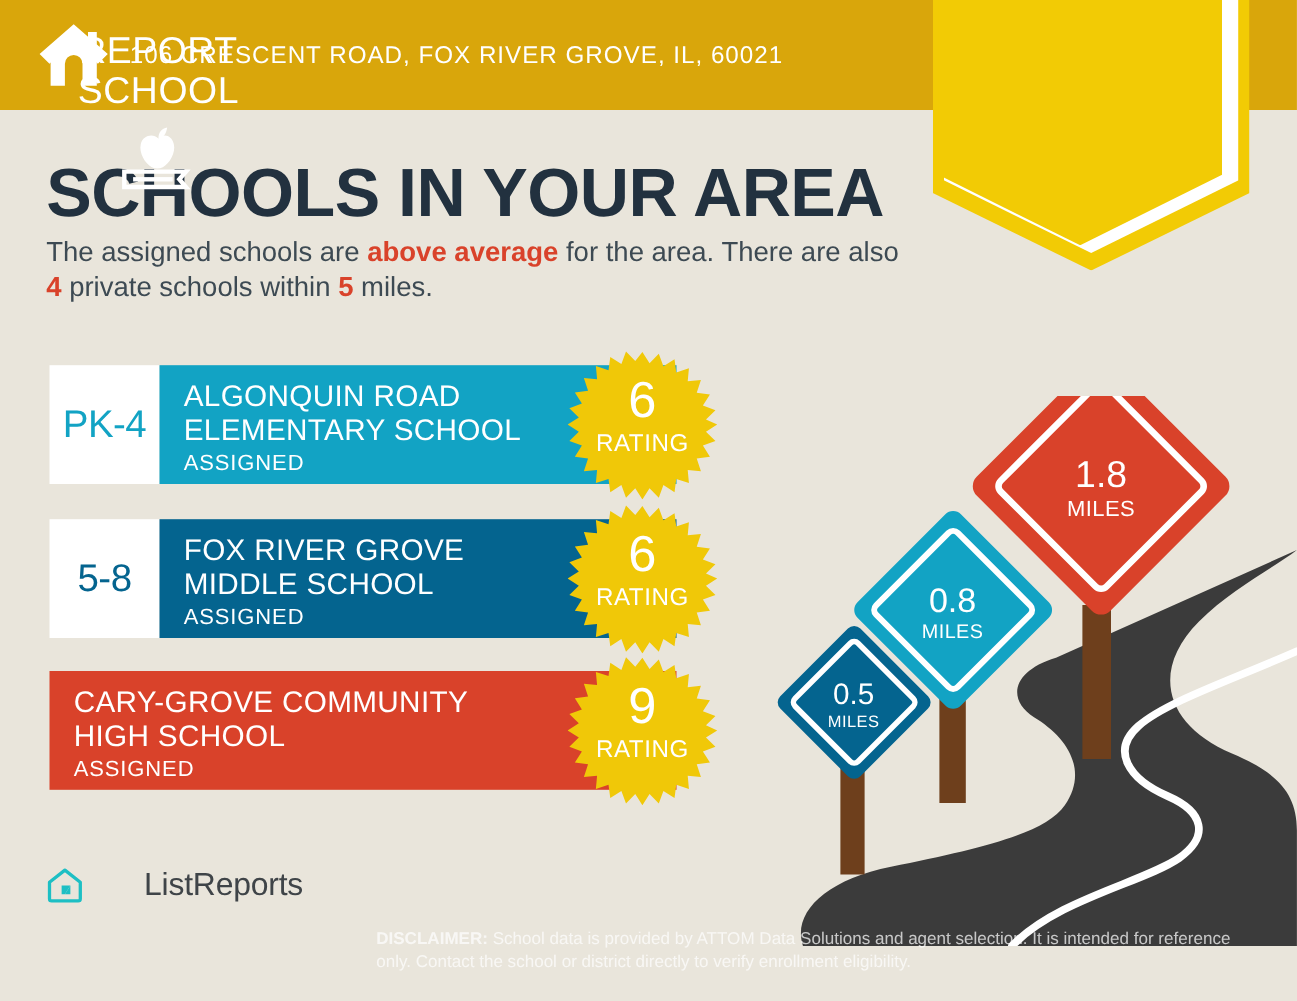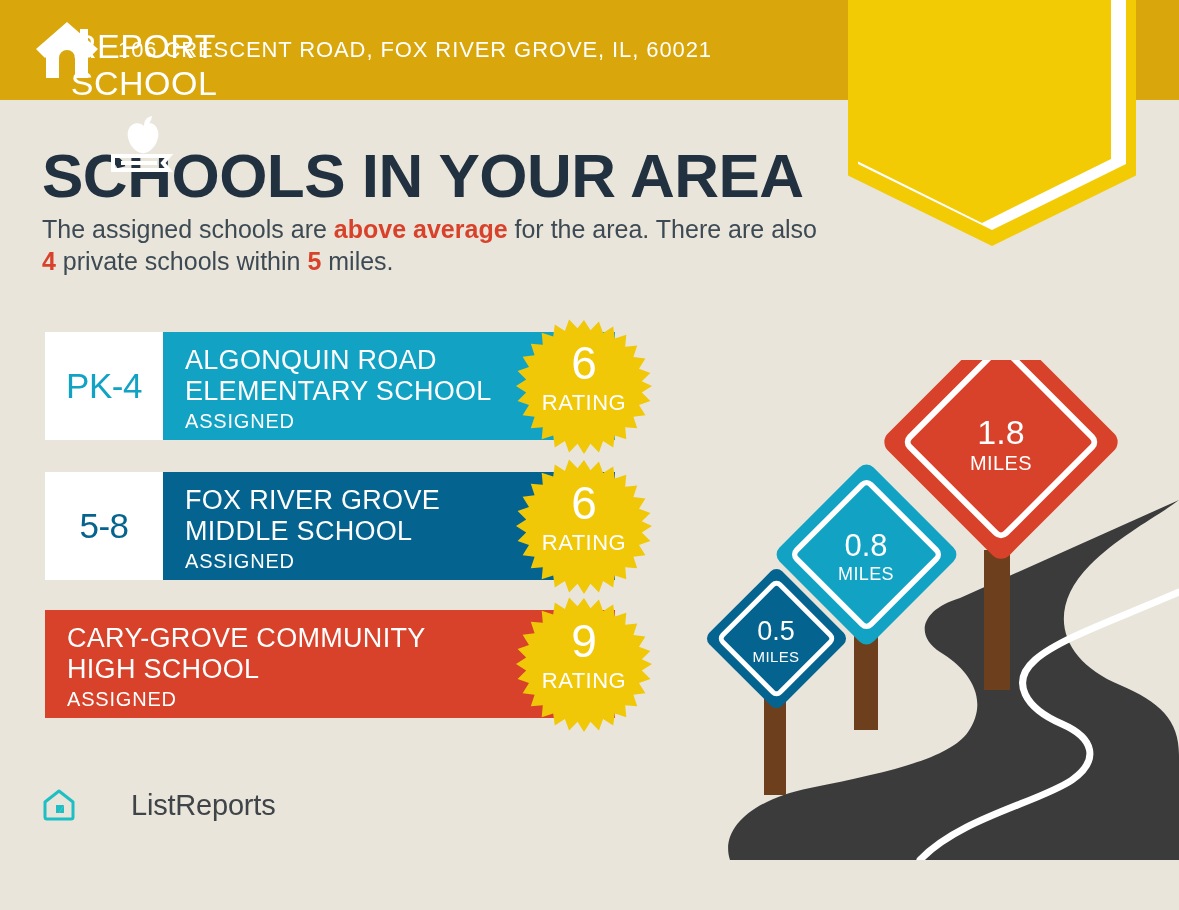--- a/index.html
+++ b/index.html
@@ -91,21 +91,21 @@
   
   .school-row {
     position: absolute; left: 45px;
     width: 570px; height: 108px;
     display: flex;
   }
   .row1 { top: 332px; }
   .row2 { top: 472px; }
   .row3 { top: 610px; }
   .grade-box {
-    width: 118px; height: 108px;
+    width: 100px; height: 108px;
     background: #ffffff;
     display: flex; align-items: center; justify-content: center;
     flex: none;
   }
   .grade-text { font-size: 35px; letter-spacing: -0.5px; }
   .row-body {
     flex: 1; height: 108px;
     padding: 13px 0 0 22px;
     color: #ffffff;
   }
@@ -319,14 +319,17 @@
 
   <div class="logo-wrap">
     <svg width="34" height="34" viewBox="0 0 34 34">
       <path d="M17 3 L31 14 V29 a2 2 0 0 1 -2 2 H5 a2 2 0 0 1 -2 -2 V14 Z" fill="none" stroke="#1dbfc4" stroke-width="3" stroke-linejoin="round"></path>
       <path d="M22 17 H14 v8 h3 Z" fill="#1dbfc4"></path>
       <path d="M22 17 l-5 8 h5 Z" fill="#1dbfc4"></path>
     </svg>
     <span class="logo-text">ListReports</span>
   </div>
 
+  <div class="disclaimer">
+    <b>DISCLAIMER:</b><span> School data is provided by ATTOM Data Solutions and agent selection. It is intended for reference only. Contact the school or district directly to verify enrollment eligibility.</span>
+  </div>
 
 </div>
 
 </body></html>

